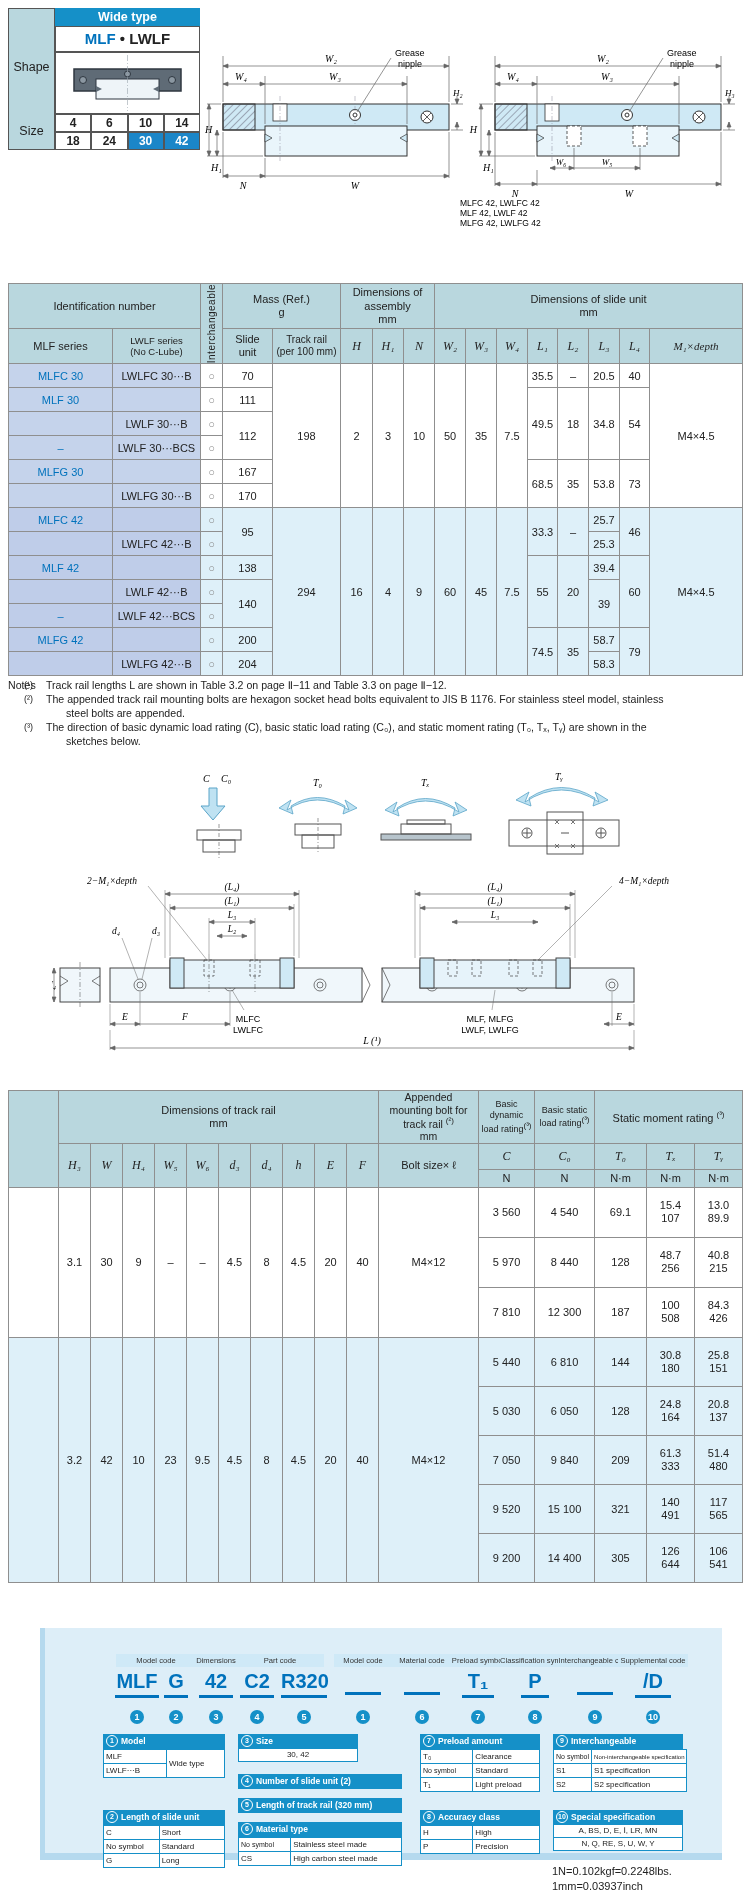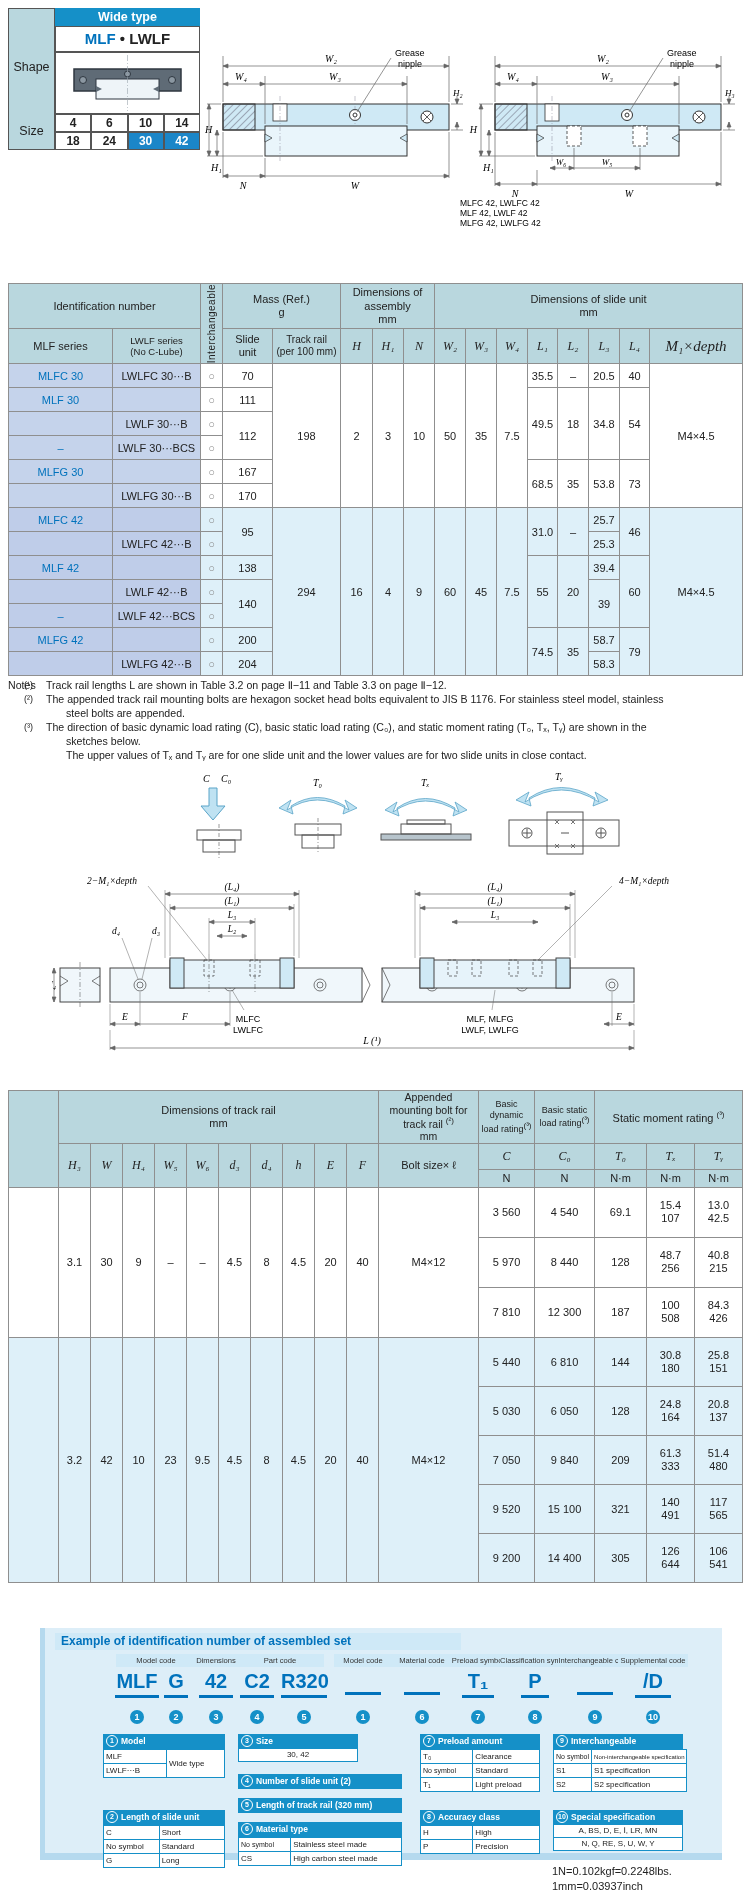--- a/index.html
+++ b/index.html
@@ -306,21 +306,21 @@
         <td class="hd sym">H</td>
             <td class="hd sym">H₁</td>
             <td class="hd sym">N</td>
         <td class="hd sym">W₂</td>
             <td class="hd sym">W₃</td>
             <td class="hd sym">W₄</td>
         <td class="hd sym">L₁</td>
             <td class="hd sym">L₂</td>
             <td class="hd sym">L₃</td>
         <td class="hd sym">L₄</td>
-            <td class="hd sym" style="font-size:15px">M₁×depth</td>
+            <td class="hd sym" style="font-size:11px">M₁×depth</td>
       </tr>
 
       <tr style="height:24px">
         <td class="idc mlfc">MLFC  30</td>
             <td class="idc lwlfc">LWLFC 30···B</td>
         <td class="circ">○</td>
             <td>70</td>
         <td rowspan="6">198</td>
         <td rowspan="6">2</td>
             <td rowspan="6">3</td>
@@ -377,21 +377,21 @@
             <td class="idc"></td>
         <td class="circ">○</td>
             <td rowspan="2">95</td>
         <td rowspan="7">294</td>
         <td rowspan="7">16</td>
             <td rowspan="7">4</td>
             <td rowspan="7">9</td>
         <td rowspan="7">60</td>
             <td rowspan="7">45</td>
             <td rowspan="7">7.5</td>
-        <td rowspan="2">31.0</td>
+        <td rowspan="2">33.3</td>
             <td rowspan="2">–</td>
         <td>25.7</td>
             <td rowspan="2">46</td>
         <td rowspan="7">M4×4.5</td>
       </tr>
       <tr class="g42" style="height:24px">
         <td class="idc dt"></td>
             <td class="idc lwlfc dt">LWLFC 42···B</td>
         <td class="circ dt">○</td>
         <td class="dt">25.3</td>
@@ -458,21 +458,20 @@
         <span class="lab"></span>
         <span class="ref">(³)</span>
         <span>The direction of basic dynamic load rating (C), basic static load rating (C₀), and static moment rating (T₀, Tₓ, Tᵧ) are shown in the</span>
       </div>
     <div class="row">
         <span class="ind"></span>
         <span>sketches below.</span>
       </div>
     <div class="row">
         <span class="ind"></span>
-        <span>The upper values of Tₓ and Tᵧ are for one slide unit and the lower values are for two slide units in close contact.</span>
       </div>
   </div>
 
   <div class="abs" style="left:195px;top:768px;width:440px;height:100px;">
     <svg width="440" height="100" viewBox="0 0 440 100">
 
       <text class="it" x="8" y="14" font-size="10">C</text>
       <text class="it" x="26" y="14" font-size="10">C₀</text>
       <path d="M22 20 v18 h8 l-12 14 l-12 -14 h8 v-18 Z" fill="#bfe2f2" stroke="#5aa4c8"></path>
       <g stroke="#555" fill="none">
@@ -725,21 +724,21 @@
         <td rowspan="3">M4×12</td>
         <td>3 560</td>
             <td>4 540</td>
             <td>69.1</td>
         <td class="ld">
               <div>15.4</div>
               <div>107</div>
             </td>
         <td class="ld">
               <div>13.0</div>
-              <div>42.5</div>
+              <div>89.9</div>
             </td>
       </tr>
       <tr style="height:50px">
         <td>5 970</td>
             <td>8 440</td>
             <td>128</td>
         <td class="ld">
               <div>48.7</div>
               <div>256</div>
             </td>
@@ -837,21 +836,20 @@
         <td class="dt ld">
               <div>106</div>
               <div>541</div>
             </td>
       </tr>
     </tbody>
       </table>
   </div>
 
   <div class="abs ex">
-    <div class="title">Example of identification number of assembled set</div>
 
     <div class="chead" style="left:71px;top:26px;width:80px">Model code</div>
     <div class="chead" style="left:143px;top:26px;width:56px">Dimensions</div>
     <div class="chead" style="left:191px;top:26px;width:88px">Part code</div>
     <div class="chead" style="left:289px;top:26px;width:58px">Model code</div>
     <div class="chead" style="left:346px;top:26px;width:62px">Material code</div>
     <div class="chead" style="left:401px;top:26px;width:64px">Preload symbol</div>
     <div class="chead" style="left:455px;top:26px;width:70px">Classification symbol</div>
     <div class="chead" style="left:513px;top:26px;width:74px">Interchangeable code</div>
     <div class="chead" style="left:573px;top:26px;width:70px">Supplemental code</div>

